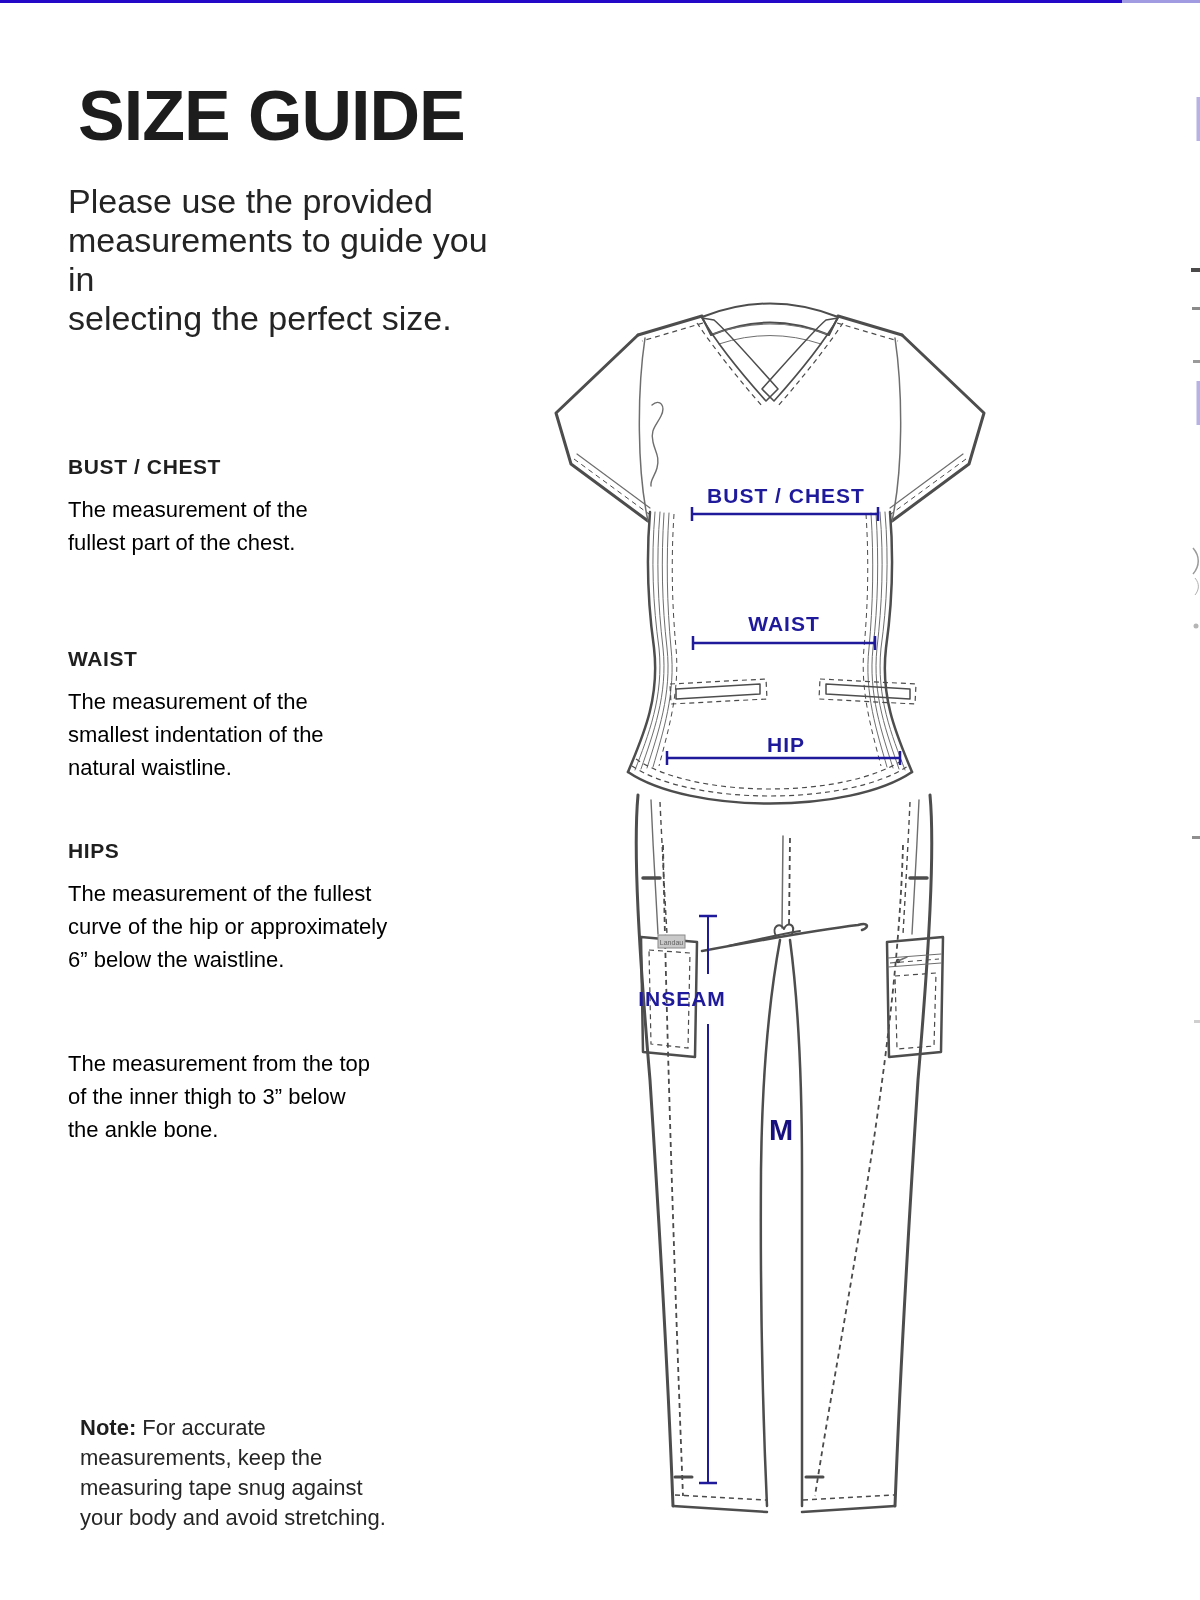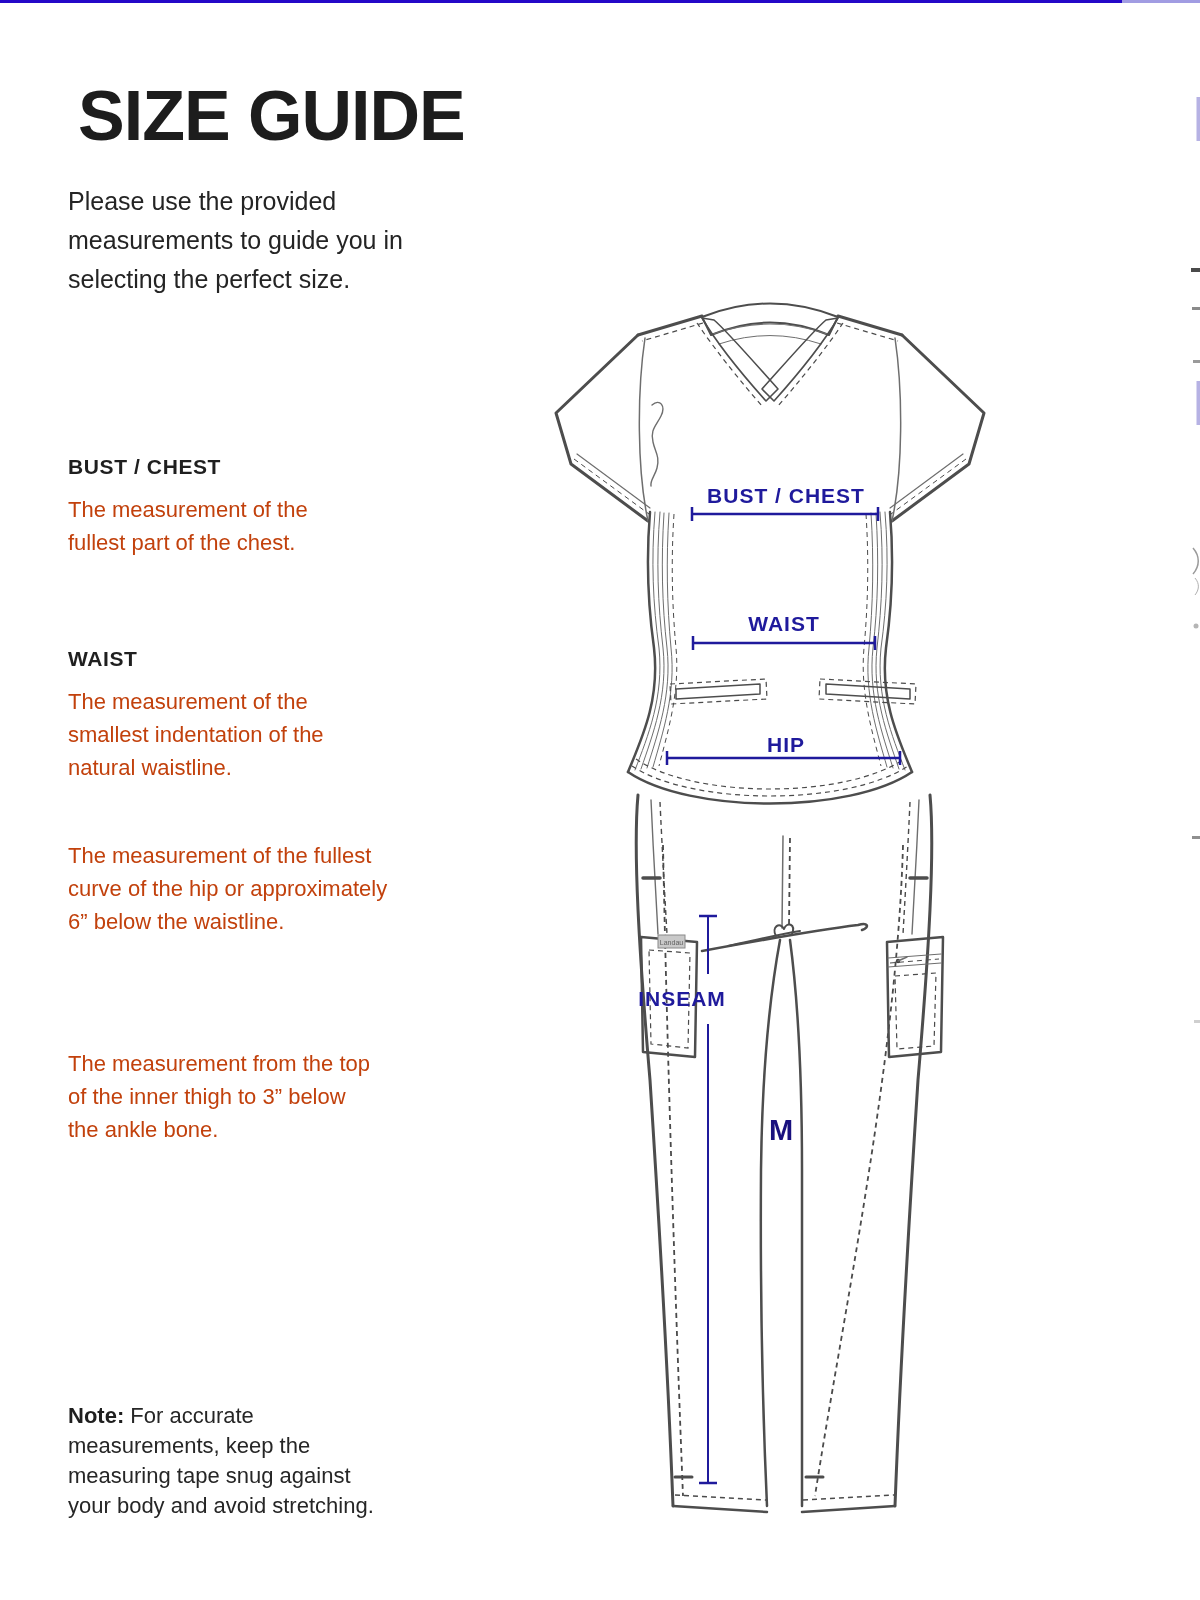--- a/index.html
+++ b/index.html
@@ -4,27 +4,27 @@
 <style>
   html,body{margin:0;padding:0;background:#ffffff;}
   #canvas{position:relative;width:1200px;height:1600px;background:#fff;overflow:hidden;
           font-family:"Liberation Sans",sans-serif;}
   
   #topline{position:absolute;left:0;top:0;width:1200px;height:3px;background:var(--top-border,#2408c8);}
   #topline .lite{position:absolute;left:1122px;top:0;width:78px;height:3px;background:var(--top-border-light,#a19ce2);}
   
   .title{position:absolute;left:66px;top:64px;margin:12px;font-size:70px;font-weight:700;
          letter-spacing:-1px;color:var(--ink,#1d1d1d);}
-  .intro{position:absolute;left:68px;top:182px;margin:0;width:440px;font-size:25px;line-height:39px;
+  .intro{position:absolute;left:68px;top:182px;margin:0;width:440px;font-size:34px;line-height:39px;
          color:#242424;white-space:pre-line;}
   .def{position:absolute;left:68px;width:430px;}
   .def h2{margin:0 0 14px 0;font-size:21px;font-weight:700;letter-spacing:.6px;color:#1f1f1f;}
-  .def p{margin:0;font-size:22px;line-height:33px;color:#c2410c;white-space:pre-line;}
+  .def p{margin:0;font-size:22px;line-height:33px;color:#000000;white-space:pre-line;}
   #def-bust{top:455px;} #def-waist{top:647px;} #def-hips{top:839px;} #def-inseam{top:1047px;}
-  .note{position:absolute;left:68px;top:1401px;margin:0;width:400px;font-size:22px;line-height:30px;
+  .note{position:absolute;left:68px;top:1401px;margin:12px;width:400px;font-size:22px;line-height:30px;
         color:#262626;}
   .note strong{font-weight:700;color:#1f1f1f;}
   .note span{white-space:pre-line;}
   
   svg.figure{position:absolute;left:0;top:0;width:1200px;height:1600px;}
   svg .ln{stroke:#4d4d4d;fill:none;stroke-linecap:round;stroke-linejoin:round;}
   svg .thin{stroke:#6e6e6e;fill:none;stroke-linecap:round;}
   svg .dash{stroke:#4a4a4a;fill:none;stroke-dasharray:5 4;stroke-linecap:butt;}
   svg .blue{stroke:var(--accent,#1f1a9c);fill:none;stroke-linecap:butt;}
   svg text.blabel{fill:var(--accent,#1f1a9c);stroke:none;font-family:"Liberation Sans",sans-serif;
@@ -55,20 +55,21 @@
   </section>
 
   <section class="def" id="def-waist">
     <h2>WAIST</h2>
     <p>The measurement of the
 smallest indentation of the
 natural waistline.</p>
   </section>
 
   <section class="def" id="def-hips">
+    <h2>HIPS</h2>
     <p>The measurement of the fullest
 curve of the hip or approximately
 6” below the waistline.</p>
   </section>
 
   <section class="def" id="def-inseam">
     <p>The measurement from the top
 of the inner thigh to 3” below
 the ankle bone.</p>
   </section>

